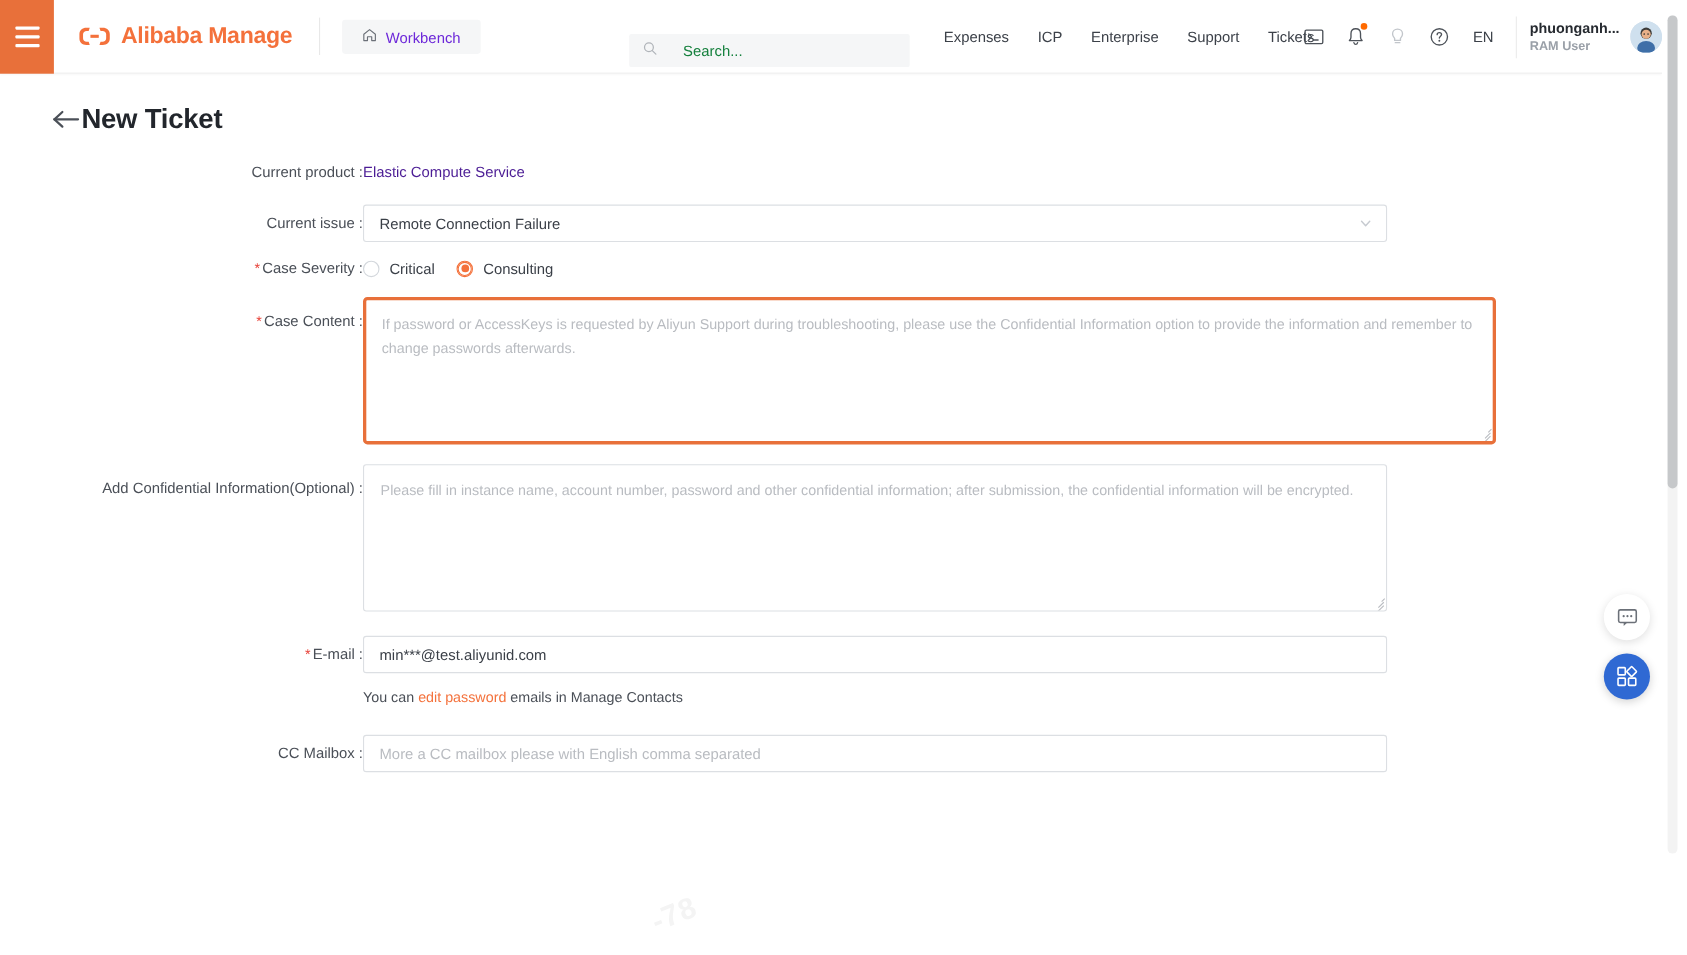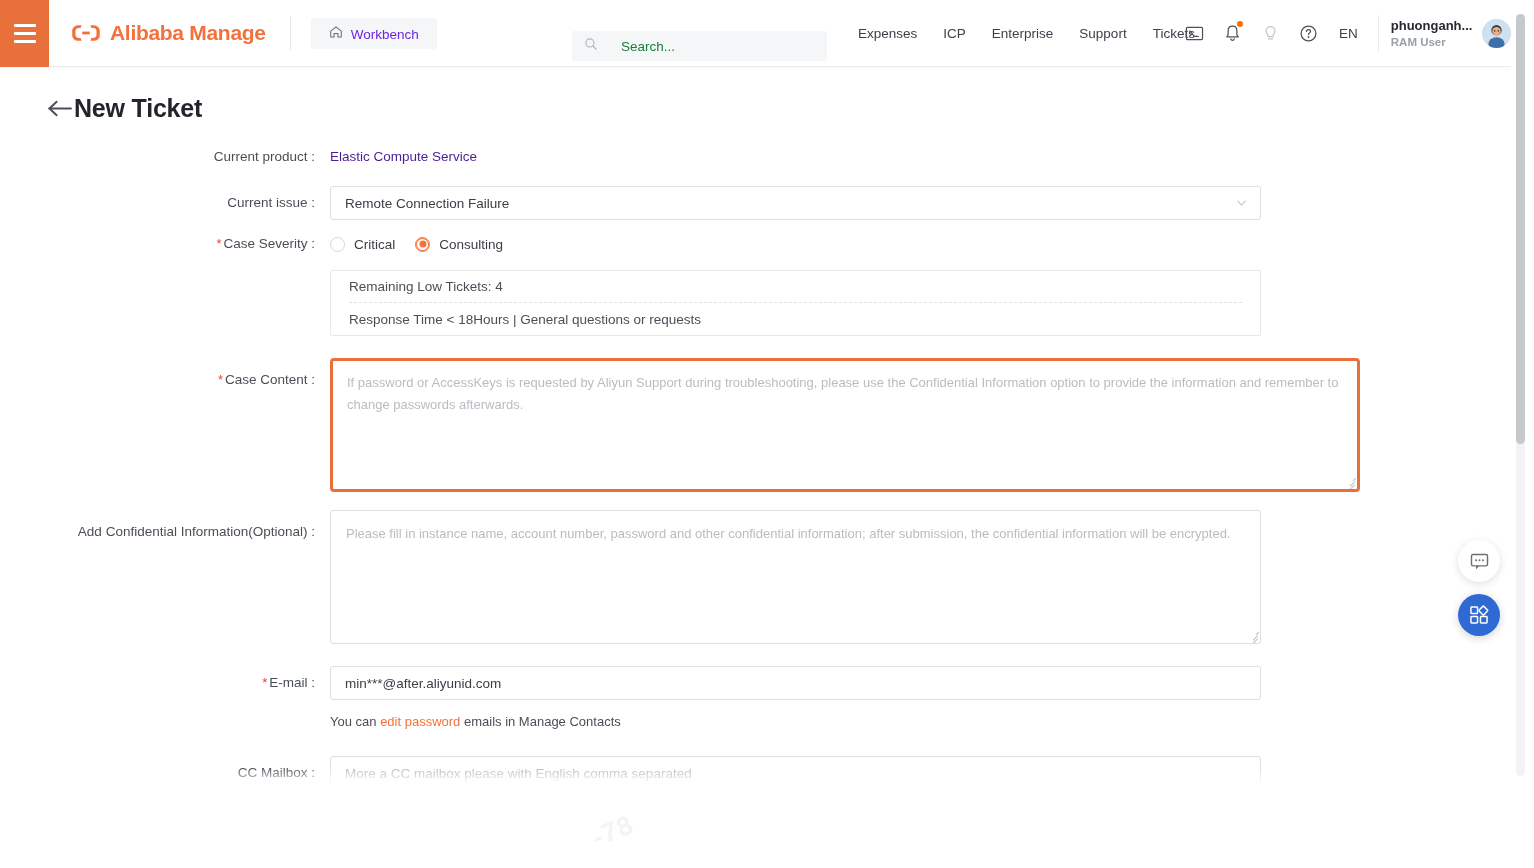--- a/index.html
+++ b/index.html
@@ -187,21 +187,20 @@
   .form { padding-top: 24px; }
   .row {
     display: flex;
     align-items: flex-start;
     margin-bottom: 0;
   }
   .lbl {
     width: 330px;
     flex: 0 0 330px;
     text-align: right;
-    padding-right: 15px;
     font-size: 13.5px;
     color: #4a4f57;
     line-height: 20px;
   }
   .req { color: #e8453c; margin-right: 2px; font-size: 13px; }
   .ctrl { flex: 1; min-width: 0; }
 
   .row-product { margin-bottom: 19px; }
   .row-product .lbl { padding-top: 0; }
   .static-val {
@@ -567,29 +566,20 @@
               <span class="radio-label">Critical</span>
             </div>
             <div class="radio on">
               <span class="radio-mark"></span>
               <span class="radio-label">Consulting</span>
             </div>
           </div>
         </div>
       </div>
 
-      <div class="row row-info">
-        <div class="lbl"></div>
-        <div class="ctrl">
-          <div class="info-box">
-            <div class="info-line first">Remaining Low Tickets: 4</div>
-            <div class="info-line">Response Time &lt; 18Hours | General questions or requests</div>
-          </div>
-        </div>
-      </div>
 
       <div class="row row-content">
         <div class="lbl">
           <span class="req">*</span><span>Case Content :</span>
         </div>
         <div class="ctrl">
           <div class="ta-focus">
             <div class="ta-ph">If password or AccessKeys is requested by Aliyun Support during troubleshooting, please use the Confidential Information option to provide the information and remember to change passwords afterwards.</div>
             <span class="grip">
               <i></i>
@@ -613,21 +603,21 @@
           </div>
         </div>
       </div>
 
       <div class="row row-email">
         <div class="lbl">
           <span class="req">*</span><span>E-mail :</span>
         </div>
         <div class="ctrl">
           <div class="input">
-            <span>min***@after.aliyunid.com</span>
+            <span>min***@test.aliyunid.com</span>
           </div>
         </div>
       </div>
 
       <div class="row row-hint">
         <div class="lbl"></div>
         <div class="ctrl">
           <div class="hint"><span>You can </span><a>edit password</a><span> emails in Manage Contacts</span></div>
         </div>
       </div>

